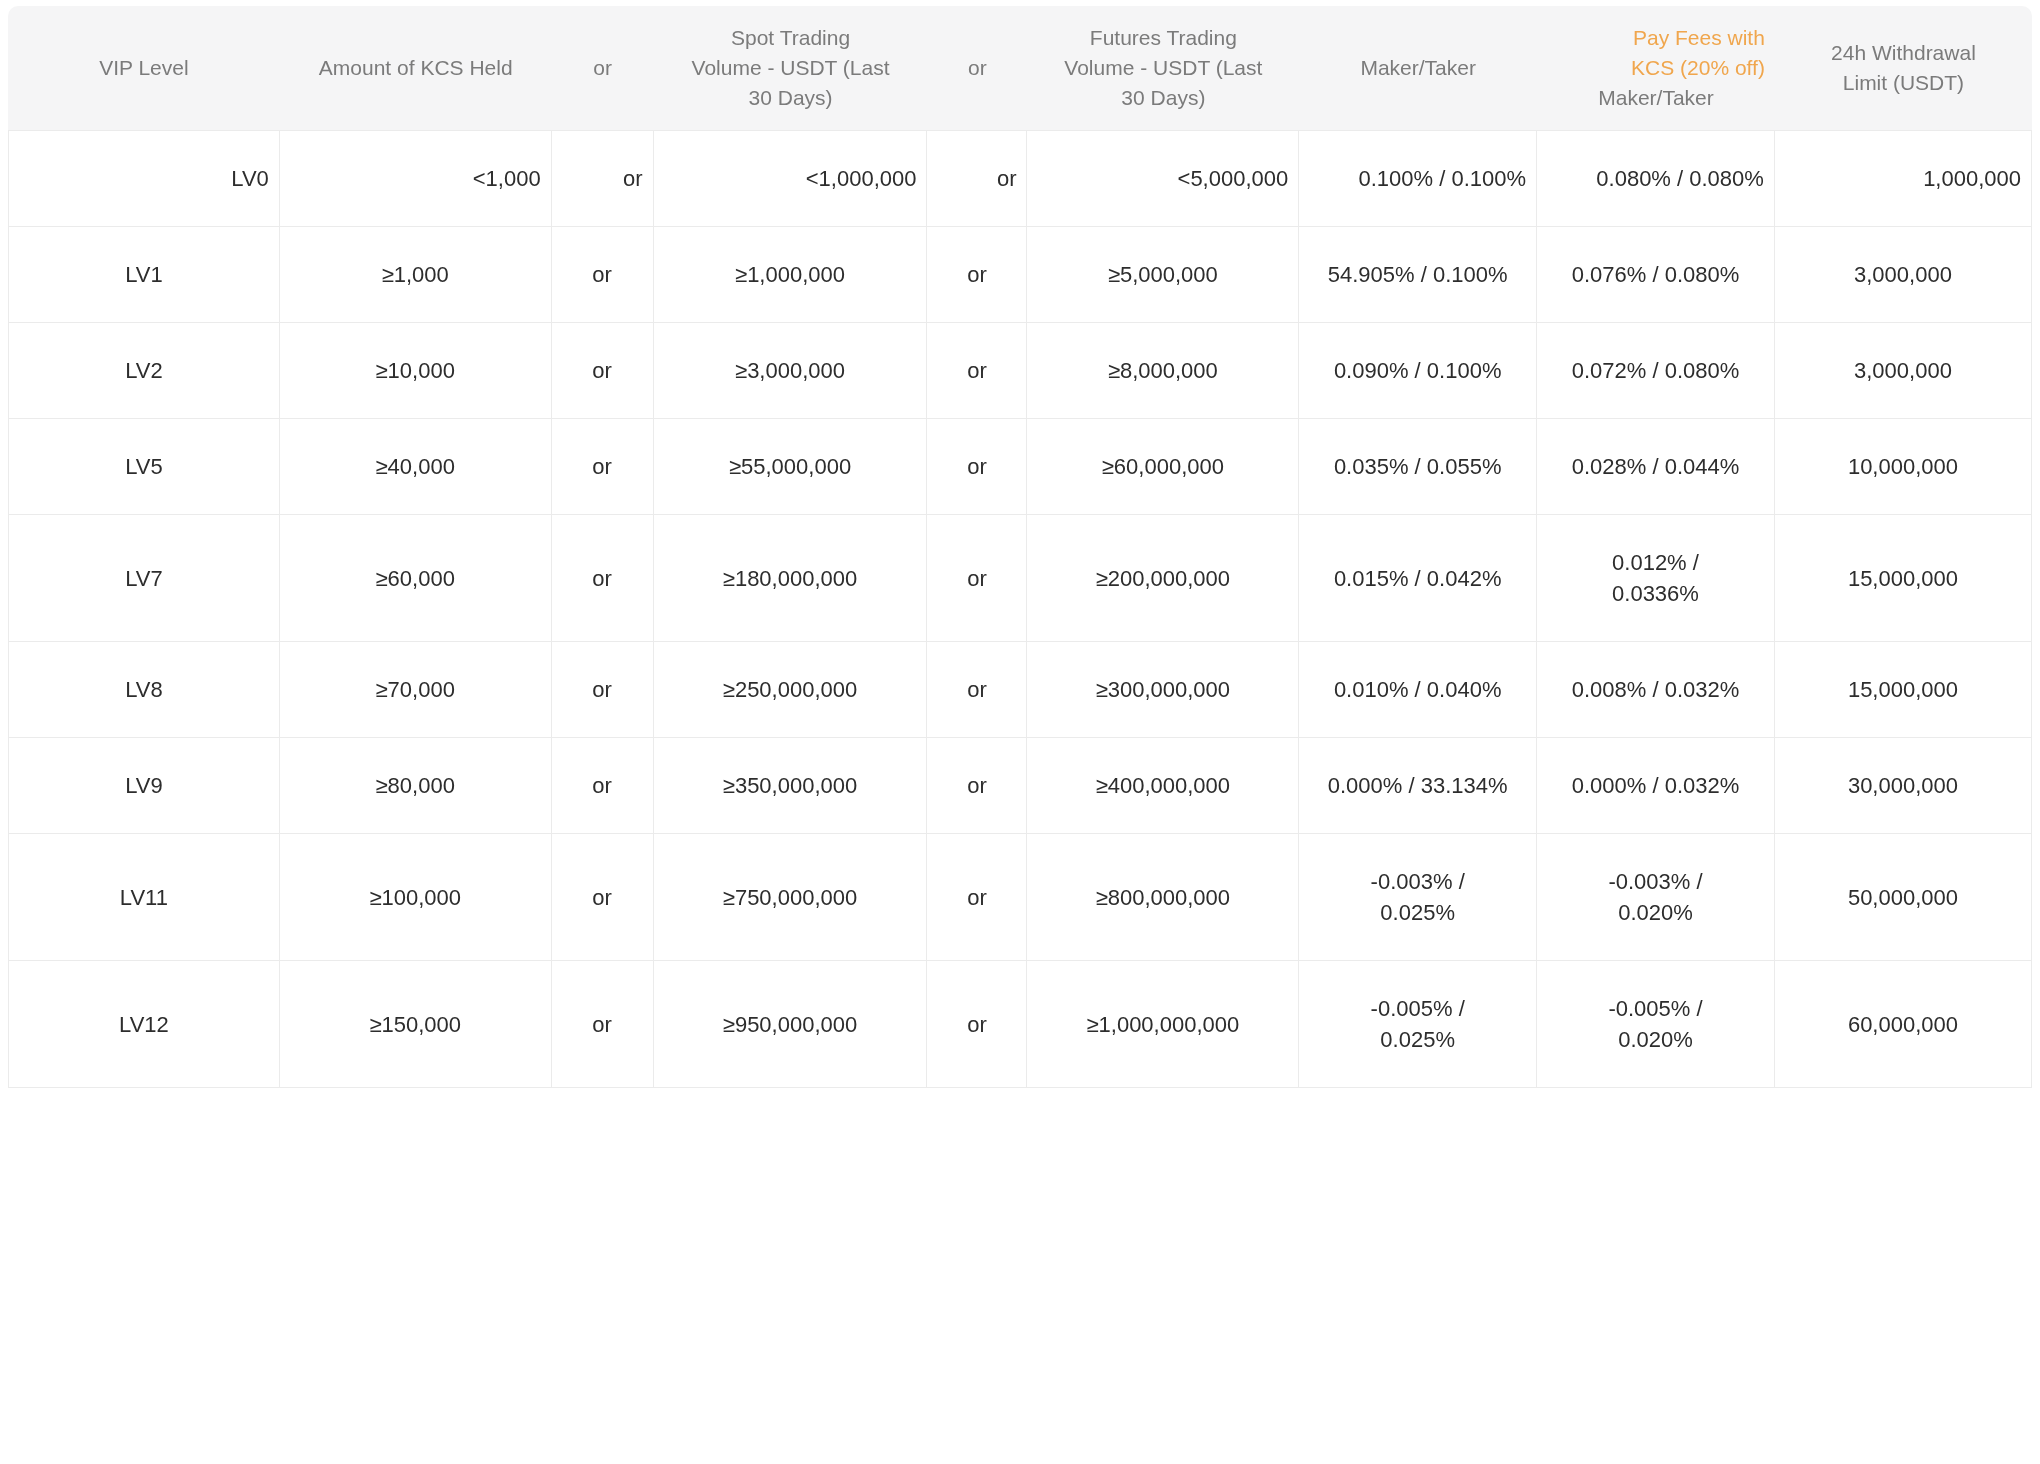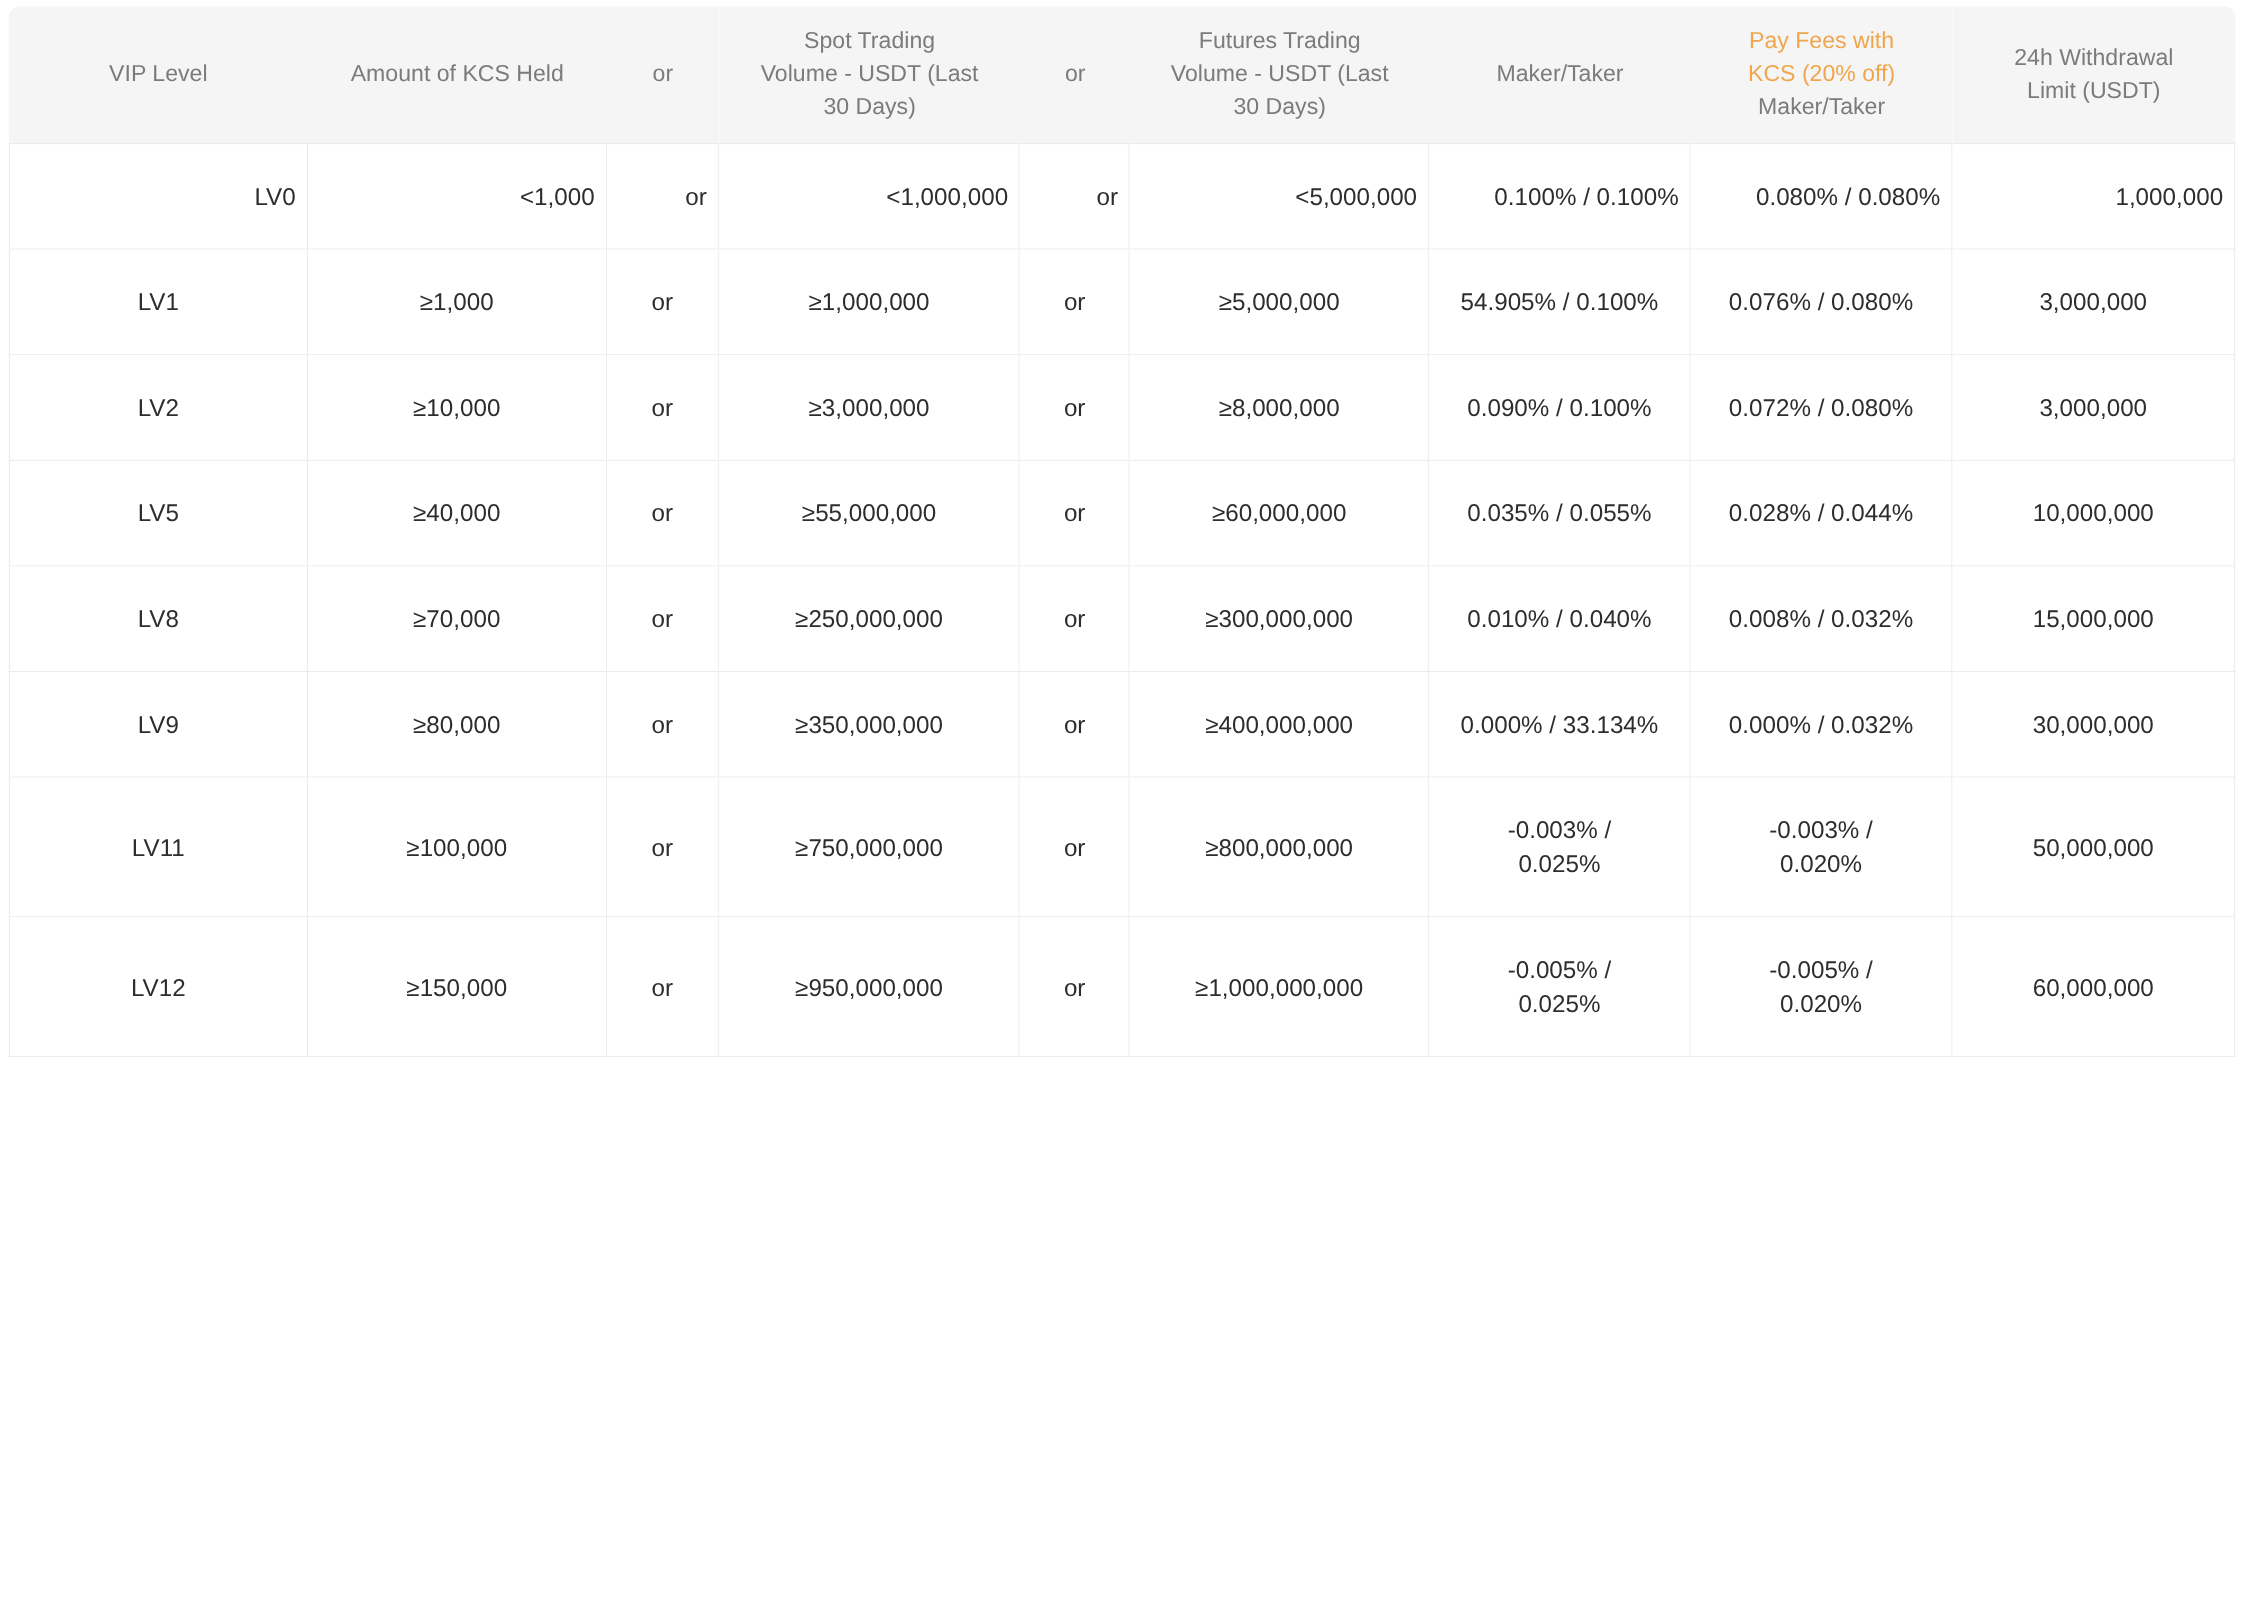--- a/index.html
+++ b/index.html
@@ -37,21 +37,21 @@
     font-size: 21px;
     line-height: 30px;
     height: 124px;
     vertical-align: middle;
     text-align: center;
     white-space: pre-line;
     padding: 0 10px;
   }
   thead th:first-child { border-top-left-radius: 10px; }
   thead th:last-child  { border-top-right-radius: 10px; }
-  thead th .th-label.accent { color: var(--accent); }
+  thead th .th-label.accent { color: var(--accent); text-align: right; }
   thead th .th-sub { color: var(--header-text); }
   tbody td {
     height: 95px;
     padding: 32px 10px;
     font-size: 22px;
     line-height: 31px;
     color: var(--body-text);
     text-align: center;
     vertical-align: middle;
     white-space: pre-line;
@@ -136,20 +136,32 @@
           <td>≥40,000</td>
           <td>or</td>
           <td>≥55,000,000</td>
           <td>or</td>
           <td>≥60,000,000</td>
           <td>0.035% / 0.055%</td>
           <td>0.028% / 0.044%</td>
           <td>10,000,000</td>
         </tr>
         <tr>
+          <td>LV7</td>
+          <td>≥60,000</td>
+          <td>or</td>
+          <td>≥180,000,000</td>
+          <td>or</td>
+          <td>≥200,000,000</td>
+          <td>0.015% / 0.042%</td>
+          <td>0.012% /
+0.0336%</td>
+          <td>15,000,000</td>
+        </tr>
+        <tr>
           <td>LV8</td>
           <td>≥70,000</td>
           <td>or</td>
           <td>≥250,000,000</td>
           <td>or</td>
           <td>≥300,000,000</td>
           <td>0.010% / 0.040%</td>
           <td>0.008% / 0.032%</td>
           <td>15,000,000</td>
         </tr>

